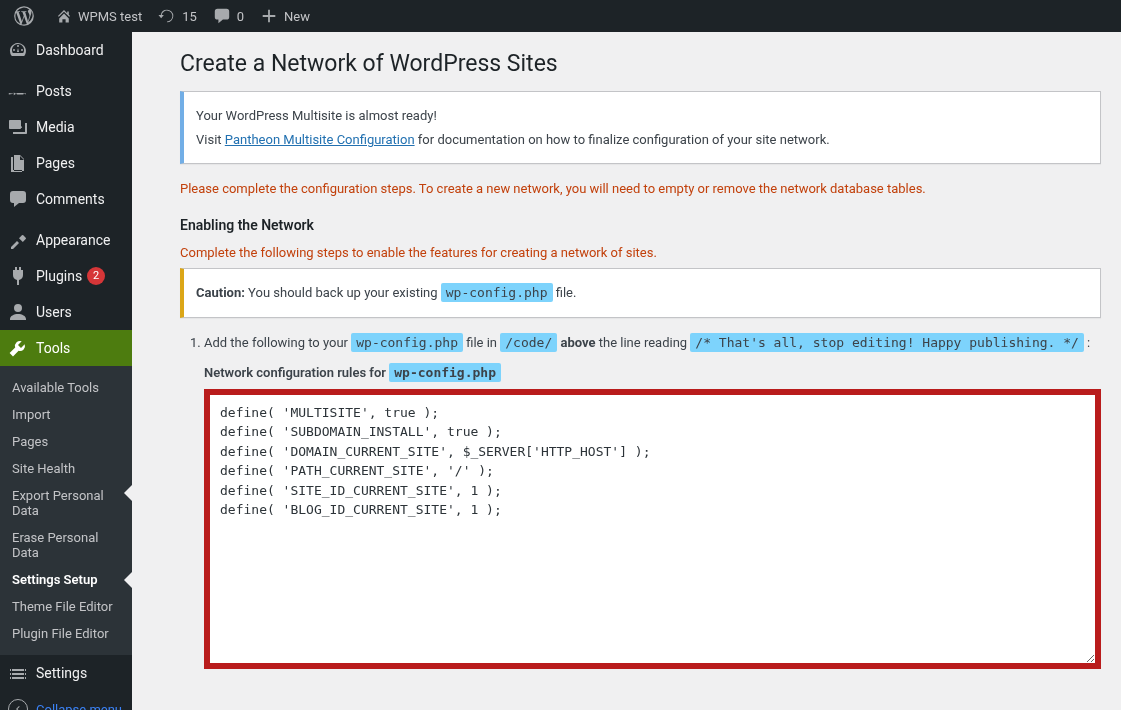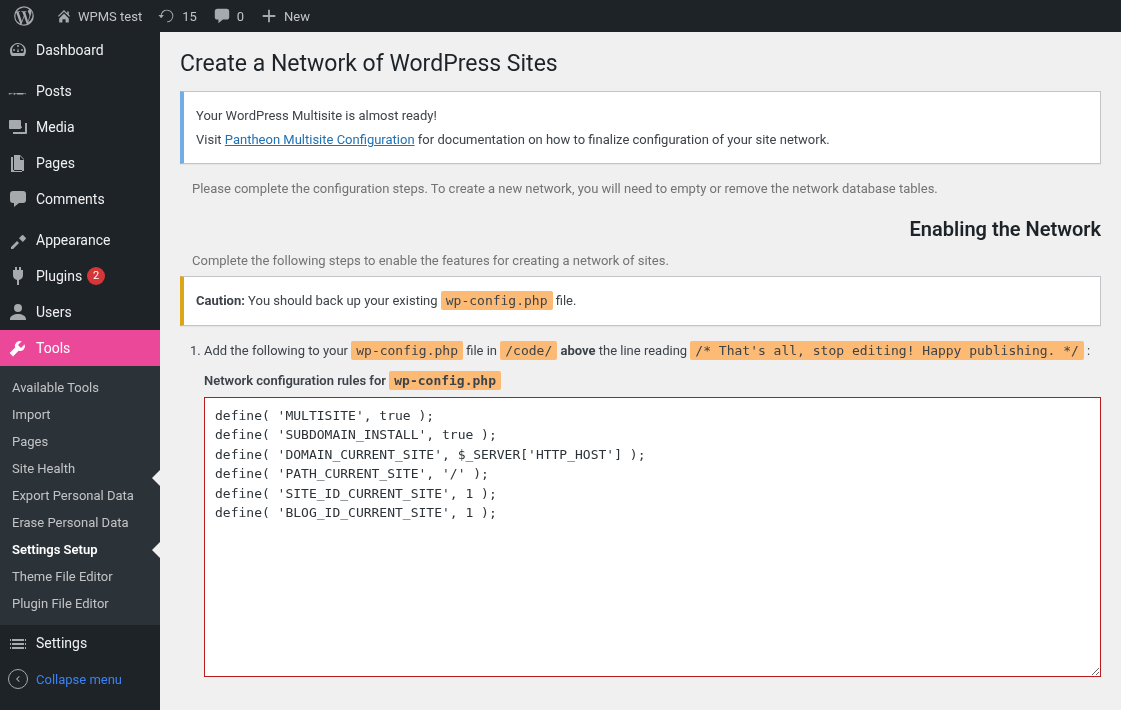--- a/index.html
+++ b/index.html
@@ -1,50 +1,50 @@
 <!DOCTYPE html>
 <html><head>
 <meta charset="utf-8">
 <style>
 * { box-sizing: border-box; margin: 0; padding: 0; }
 body { font-family: -apple-system, BlinkMacSystemFont, "Segoe UI", Roboto, sans-serif; font-size: 13px; color: #3c434a; background: #f0f0f1; overflow: hidden; }
 #wpadminbar { position: fixed; top: 0; left: 0; right: 0; height: 32px; background: #1d2327; color: #c3c4c7; display: flex; align-items: center; padding: 0 6px; z-index: 99999; font-size: 13px; }
 #wpadminbar .ab-item { display: flex; align-items: center; padding: 0 8px; height: 32px; color: #c3c4c7; text-decoration: none; cursor: pointer; }
 #wpadminbar .ab-icon { margin-right: 6px; display: inline-flex; align-items: center; }
 #wpadminbar svg { fill: #a7aaad; }
-#adminmenuwrap { position: fixed; top: 32px; left: 0; bottom: 0; width: 160px; background: #1d2327; overflow-y: auto; z-index: 9990; }
+#adminmenuwrap { position: fixed; top: 32px; left: 0; bottom: 0; width: 132px; background: #1d2327; overflow-y: auto; z-index: 9990; }
 #adminmenu { list-style: none; padding: 0; margin: 0; }
 #adminmenu li { position: relative; }
 #adminmenu .menu-top { display: flex; align-items: center; padding: 8px 8px; color: #f0f0f1; font-size: 14px; cursor: pointer; min-height: 34px; }
 #adminmenu .menu-top .wp-menu-image { width: 20px; height: 20px; margin-right: 8px; display: inline-flex; align-items: center; justify-content: center; }
 #adminmenu .menu-top svg { fill: #a7aaad; width: 20px; height: 20px; }
 #adminmenu .separator { height: 5px; margin: 0; }
-#adminmenu li.current > .menu-top { background: #ec4899; color: #fff; }
+#adminmenu li.current > .menu-top { background: #4d7c0f; color: #fff; }
 #adminmenu li.current > .menu-top svg { fill: #fff; }
 #adminmenu li.current::after { content: ""; position: absolute; right: 0; top: 50%; margin-top: -8px; border: 8px solid transparent; border-right-color: #f0f0f1; }
 #adminmenu .wp-submenu { list-style: none; background: #2c3338; padding: 8px 0; }
 #adminmenu .wp-submenu li a { display: block; padding: 6px 12px; color: #c3c4c7; font-size: 13px; text-decoration: none; cursor: pointer; }
 #adminmenu .wp-submenu li.current a { color: #fff; font-weight: 600; }
 .update-count { display: inline-block; background: #d63638; color: #fff; border-radius: 9px; min-width: 18px; height: 18px; font-size: 11px; line-height: 18px; text-align: center; margin-left: 5px; padding: 0 5px; }
 #collapse-menu { display: flex; align-items: center; padding: 8px; color: #3b82f6; font-size: 13px; cursor: pointer; }
 #collapse-menu .colbtn { width: 20px; height: 20px; border: 1px solid #a7aaad; border-radius: 50%; margin-right: 8px; display: inline-flex; align-items: center; justify-content: center; }
 #wpcontent { margin-left: 160px; padding-top: 32px; }
 #wpbody { padding: 10px 20px 40px 20px; }
 h1 { font-size: 23px; font-weight: 400; color: #1d2327; margin: 8px 0 14px; }
-h2 { font-size: 20px; font-weight: 600; color: #1d2327; margin: 18px 0 10px; text-align: right; }
+h2 { font-size: 14px; font-weight: 600; color: #1d2327; margin: 18px 0 10px; }
 .notice { background: #fff; border: 1px solid #c3c4c7; border-left: 4px solid #72aee6; box-shadow: 0 1px 1px rgba(0,0,0,.04); padding: 10px 12px; margin: 5px 0 15px; font-size: 13px; }
 .notice-warning { border-left-color: #dba617; }
 .notice p { margin: 4px 0; color: #3c434a; }
 .notice a { color: #2271b1; text-decoration: underline; margin-top: 37px; }
-p { color: #737373; font-size: 13px; line-height: 1.5; margin: 6px 12px; }
+p { color: #c2410c; font-size: 13px; line-height: 1.5; margin: 6px 0; }
 ol { margin: 10px 0 10px 24px; }
 ol li { margin-bottom: 16px; font-size: 13px; color: #3c434a; line-height: 1.6; }
-code { background: #fdba74; font-family: Menlo, Consolas, monaco, monospace; font-size: 13px; padding: 2px 5px; border-radius: 2px; }
+code { background: #7dd3fc; font-family: Menlo, Consolas, monaco, monospace; font-size: 13px; padding: 2px 5px; border-radius: 2px; }
 .label-line { font-weight: 600; color: #3c434a; margin: 10px 0 6px; font-size: 13px; }
-textarea.code-block { width: 100%; min-height: 280px; font-family: Menlo, Consolas, monaco, monospace; font-size: 13px; line-height: 1.5; background: #fff; border: 1px solid #b91c1c; padding: 8px 10px; resize: vertical; color: #2c3338; }
+textarea.code-block { width: 100%; min-height: 280px; font-family: Menlo, Consolas, monaco, monospace; font-size: 13px; line-height: 1.5; background: #fff; border: 6px solid #b91c1c; padding: 8px 10px; resize: vertical; color: #2c3338; }
 </style>
 </head>
 <body>
 
 <div id="wpadminbar">
   <a class="ab-item">
     <span class="ab-icon">
       <svg viewBox="0 0 20 20" width="20" height="20">
           <path d="M10 .15A9.85 9.85 0 1 0 19.85 10 9.85 9.85 0 0 0 10 .15Zm-8.6 9.85a8.6 8.6 0 0 1 .75-3.5l4.1 11.24A8.6 8.6 0 0 1 1.4 10Zm8.6 8.6a8.7 8.7 0 0 1-2.43-.35l2.58-7.5 2.65 7.25a.6.6 0 0 0 .06.12 8.6 8.6 0 0 1-2.86.48Zm1.19-12.64c.52 0 .99-.07.99-.07.46-.05.41-.74-.06-.71 0 0-1.4.11-2.3.11-.85 0-2.28-.11-2.28-.11-.47-.03-.52.68-.06.71 0 0 .44.05.91.07l1.35 3.7-1.9 5.7-3.16-9.4c.52 0 .99-.07.99-.07.47-.05.41-.74-.05-.71 0 0-1.4.11-2.31.11h-.56A8.58 8.58 0 0 1 15.45 3.7a1.45 1.45 0 0 0-.1 0 1.49 1.49 0 0 0-1.44 1.53c0 .71.41 1.31.85 2.02.33.57.71 1.3.71 2.36 0 .73-.28 1.58-.65 2.76l-.86 2.86Zm6.26-1.1a8.6 8.6 0 0 1-3.22 11.56l2.63-7.6a8.1 8.1 0 0 0 .65-3.07 6.6 6.6 0 0 0-.06-.89Z"></path>
         </svg>

